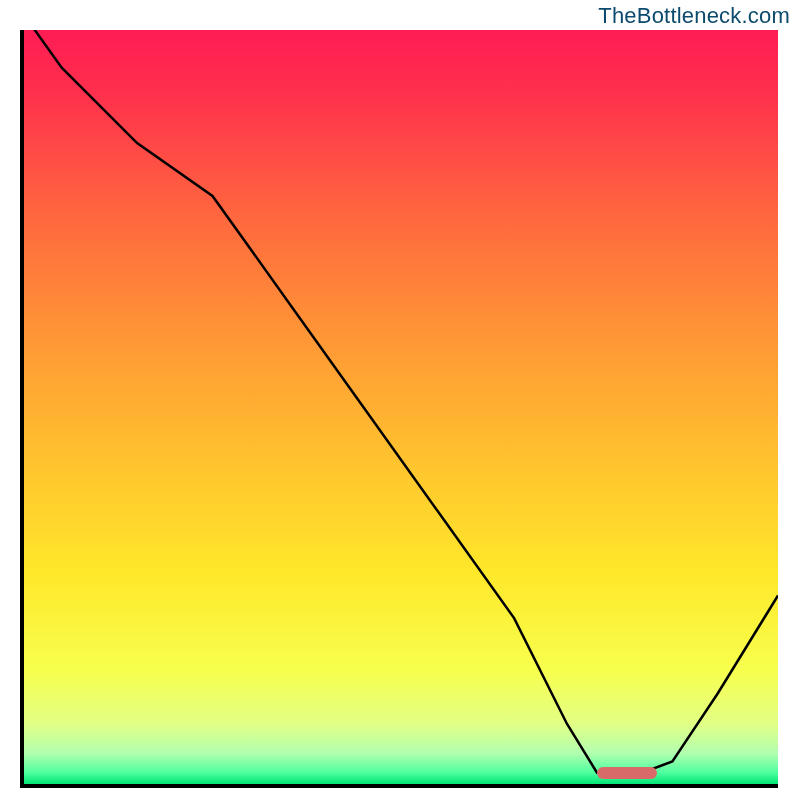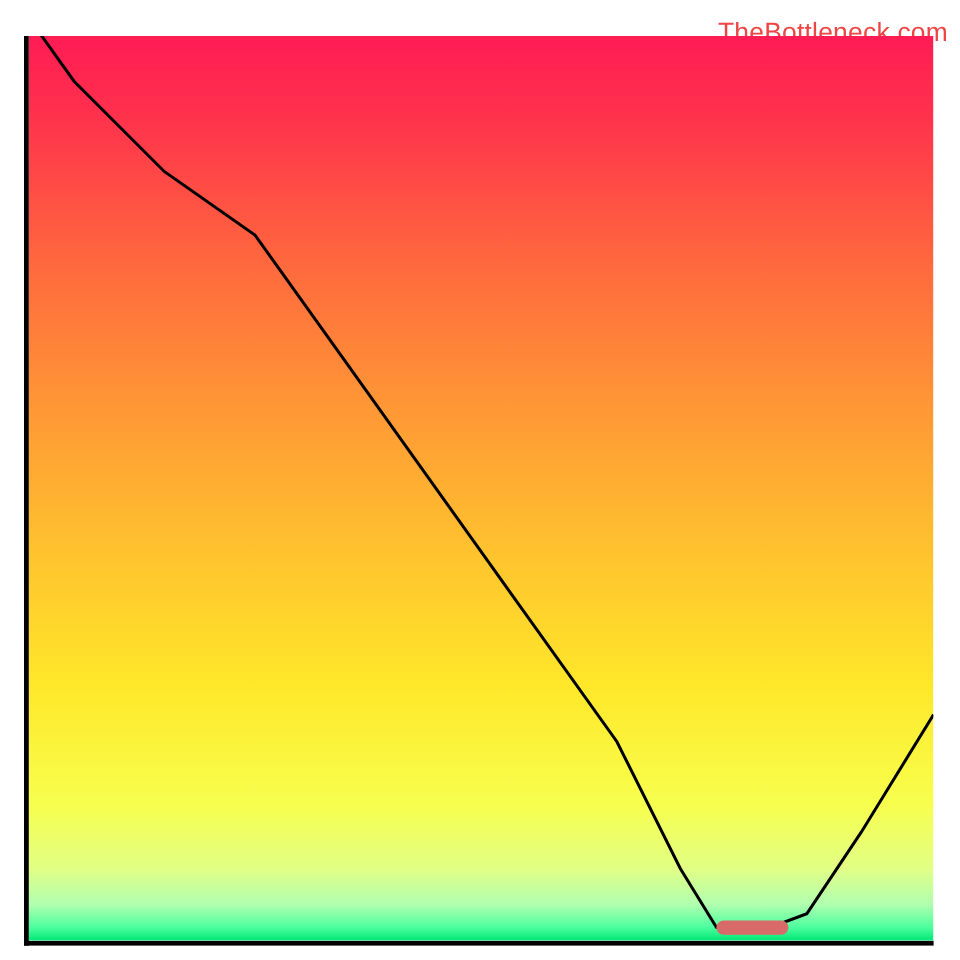--- a/index.html
+++ b/index.html
@@ -10,25 +10,25 @@
     background: #ffffff;
     font-family: Arial, Helvetica, sans-serif;
   }
   .container {
     position: relative;
     width: 800px;
     height: 800px;
   }
   .watermark {
     position: absolute;
-    top: 14px;
+    top: 3px;
     right: 10px;
     font-size: 22px;
     font-weight: 500;
-    color: #ef4444;
+    color: #0c4a6e;
     letter-spacing: 0.2px;
   }
   .plot-frame {
     position: absolute;
     left: 20px;
     top: 30px;
     width: 758px;
     height: 758px;
     border: 4px solid #000000;
     border-top: none;

